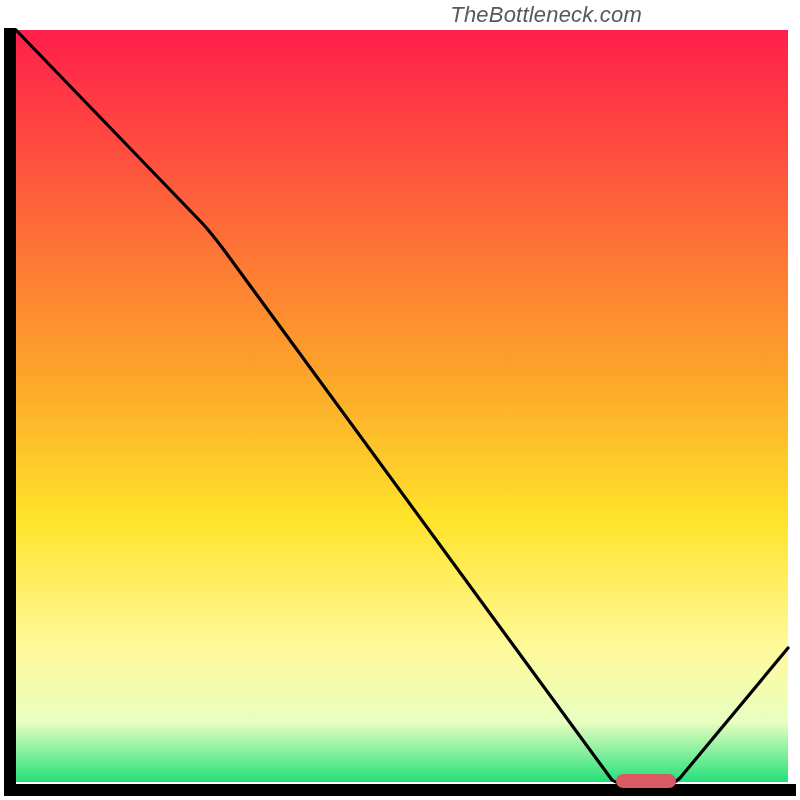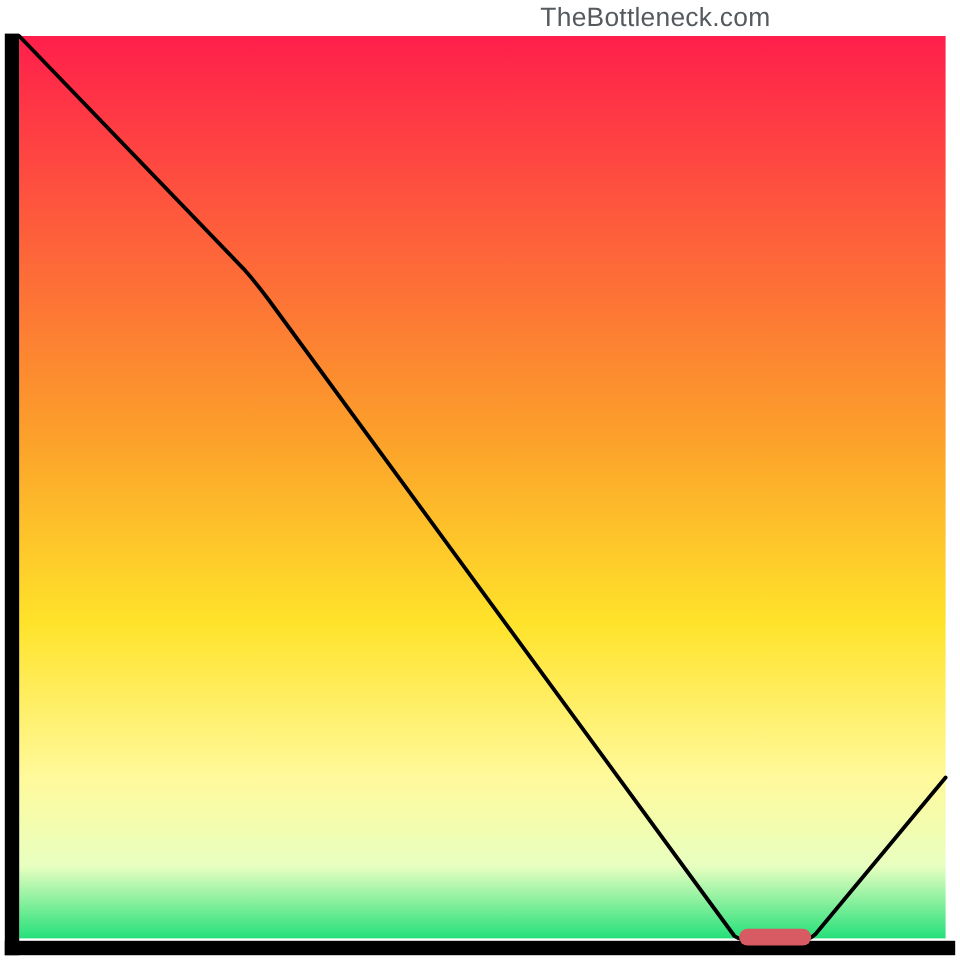--- a/index.html
+++ b/index.html
@@ -8,20 +8,21 @@
     width: 800px;
     height: 800px;
     background: #ffffff;
     font-family: Arial, Helvetica, sans-serif;
     overflow: hidden;
   }
   .stage {
     position: relative;
     width: 648px;
     height: 800px;
+    font-style: italic;
   }
   .watermark {
     position: absolute;
     top: 2px;
     right: 6px;
     color: #555a5f;
     font-size: 22px;
     font-weight: 500;
     letter-spacing: 0.2px;
     user-select: none;

